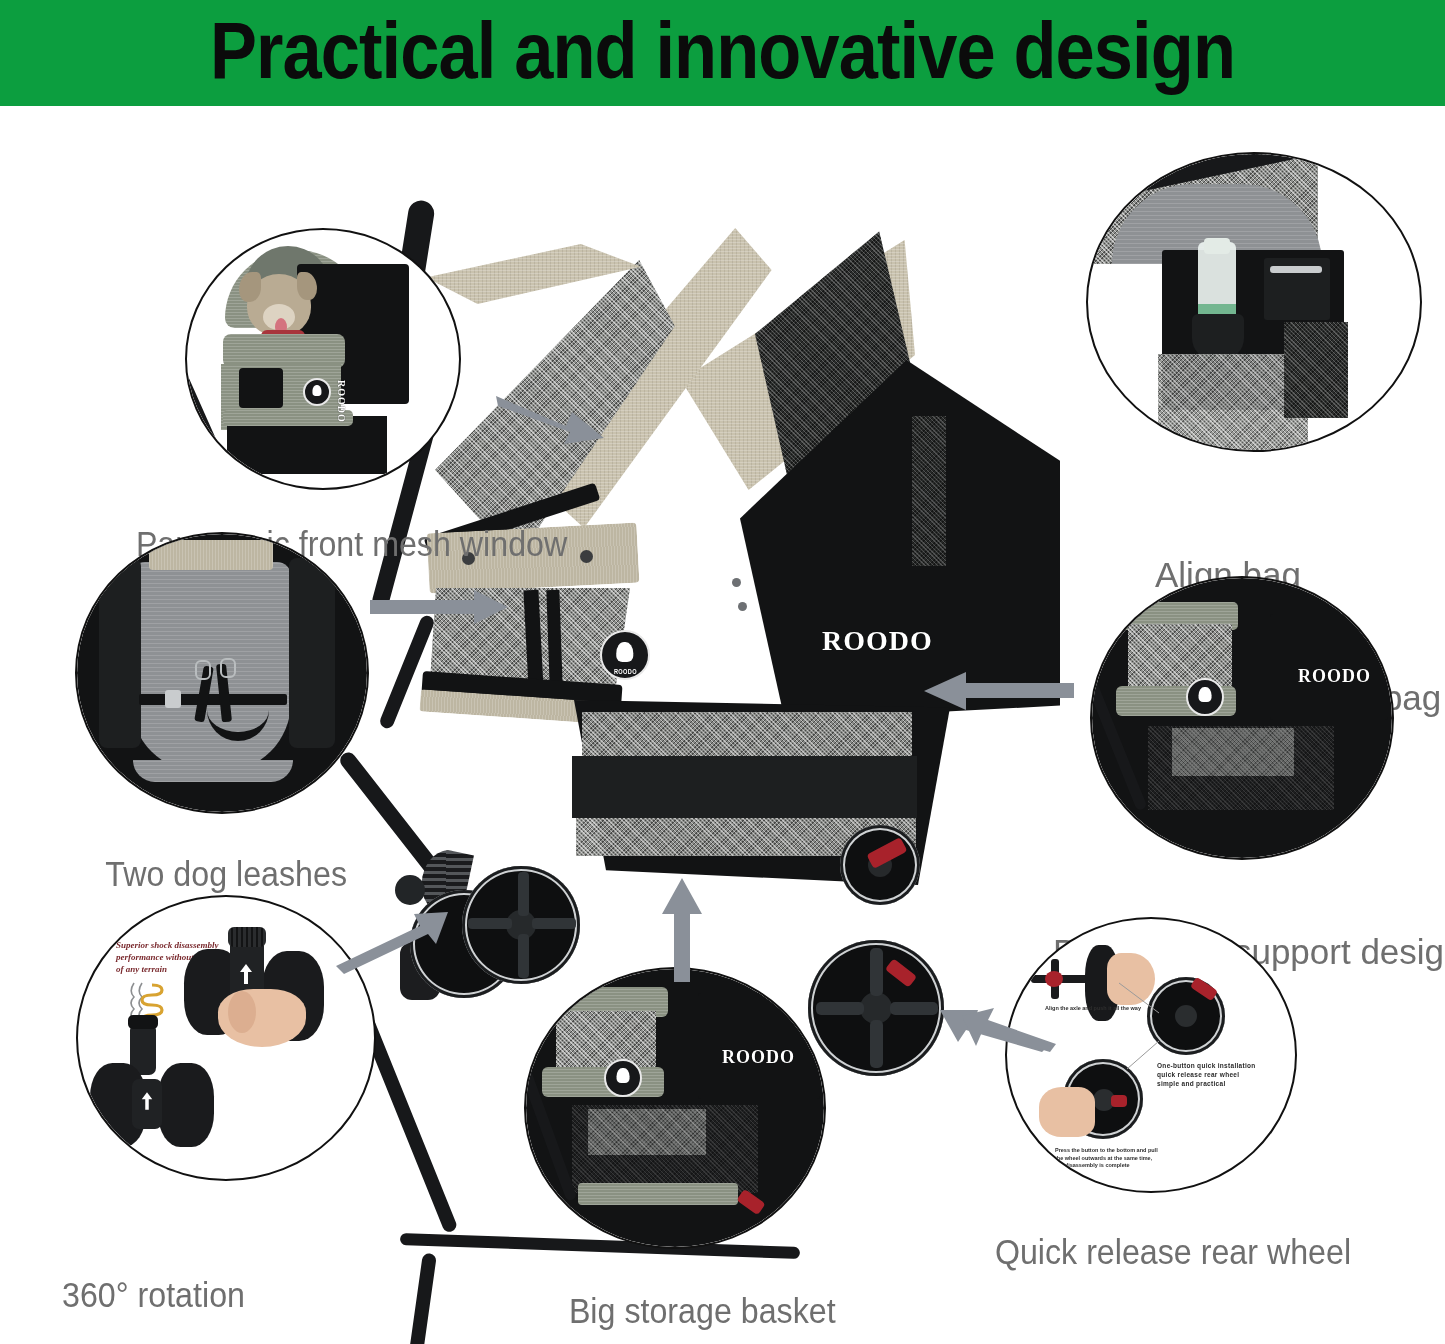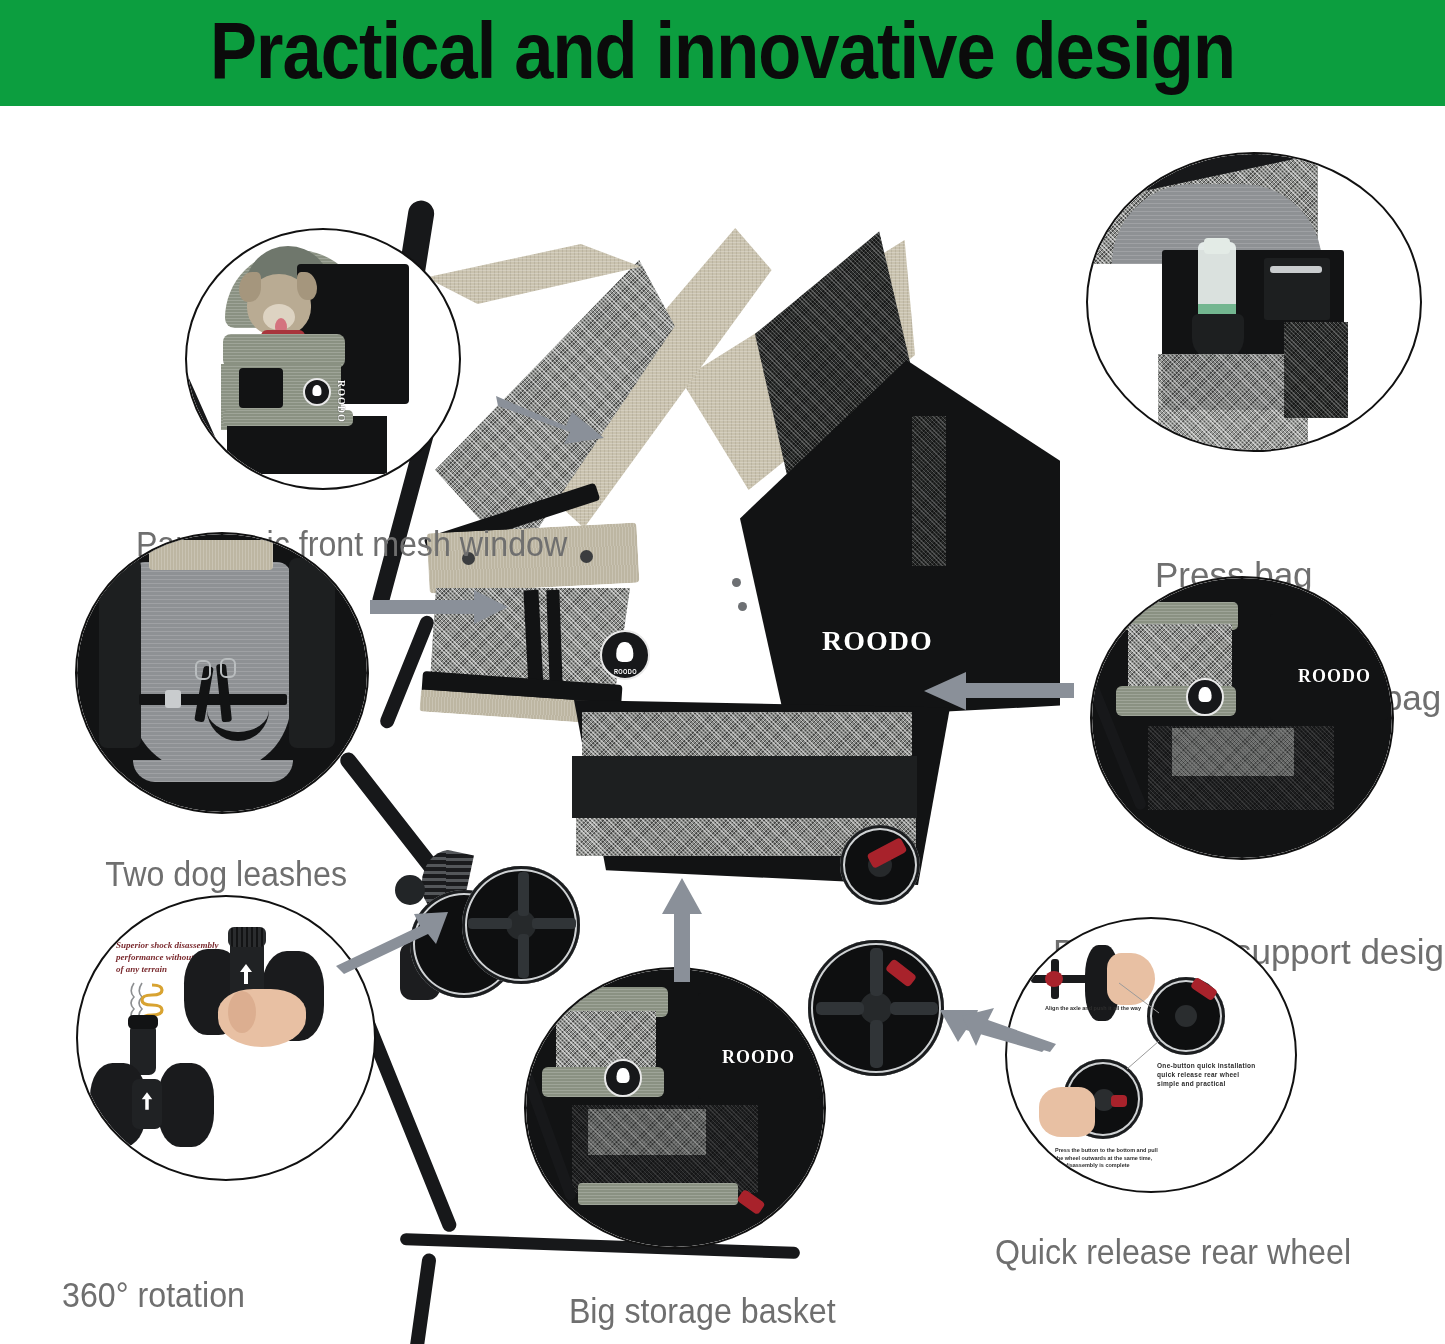--- a/index.html
+++ b/index.html
@@ -269,21 +269,21 @@
     <div class="ph" style="left:182px;top:112px;width:52px;height:7px;background:#c9ccce;border-radius:3px;"></div>
     <div class="bottle" style="left:110px;top:88px;width:38px;height:88px;"></div>
     <div class="ph" style="left:116px;top:84px;width:26px;height:16px;border-radius:4px;background:#e3ebe6;"></div>
     <div class="ph" style="left:110px;top:150px;width:38px;height:12px;background:#2e9a5b;opacity:.6;"></div>
     <div class="ph blk2" style="left:104px;top:160px;width:52px;height:46px;border-radius:6px 6px 22px 22px;"></div>
     <div class="mesh ph" style="left:70px;top:200px;width:150px;height:96px;opacity:.9;"></div>
     <div class="meshdark ph" style="left:196px;top:168px;width:64px;height:96px;"></div>
   </div>
 </div>
 <div class="cap wide" style="left:1155px;top:472px;">
-  <div>Press bag</div>
+  <div>Align bag</div>
   <div style="margin-left:8px;">mobile phone bag</div>
 </div>
 
 <div class="circle" style="left:75px;top:532px;width:290px;height:278px;">
   <div class="circle-inner">
     <div class="ph blk" style="left:0px;top:0px;width:290px;height:278px;"></div>
     <div class="ph greyfab" style="left:54px;top:28px;width:160px;height:210px;border-radius:14px 14px 70px 70px;"></div>
     <div class="ph beige2" style="left:72px;top:6px;width:124px;height:30px;border-radius:4px;"></div>
     <div class="ph blk2" style="left:22px;top:24px;width:42px;height:190px;border-radius:8px;"></div>
     <div class="ph blk2" style="left:212px;top:24px;width:46px;height:190px;border-radius:8px;"></div>

